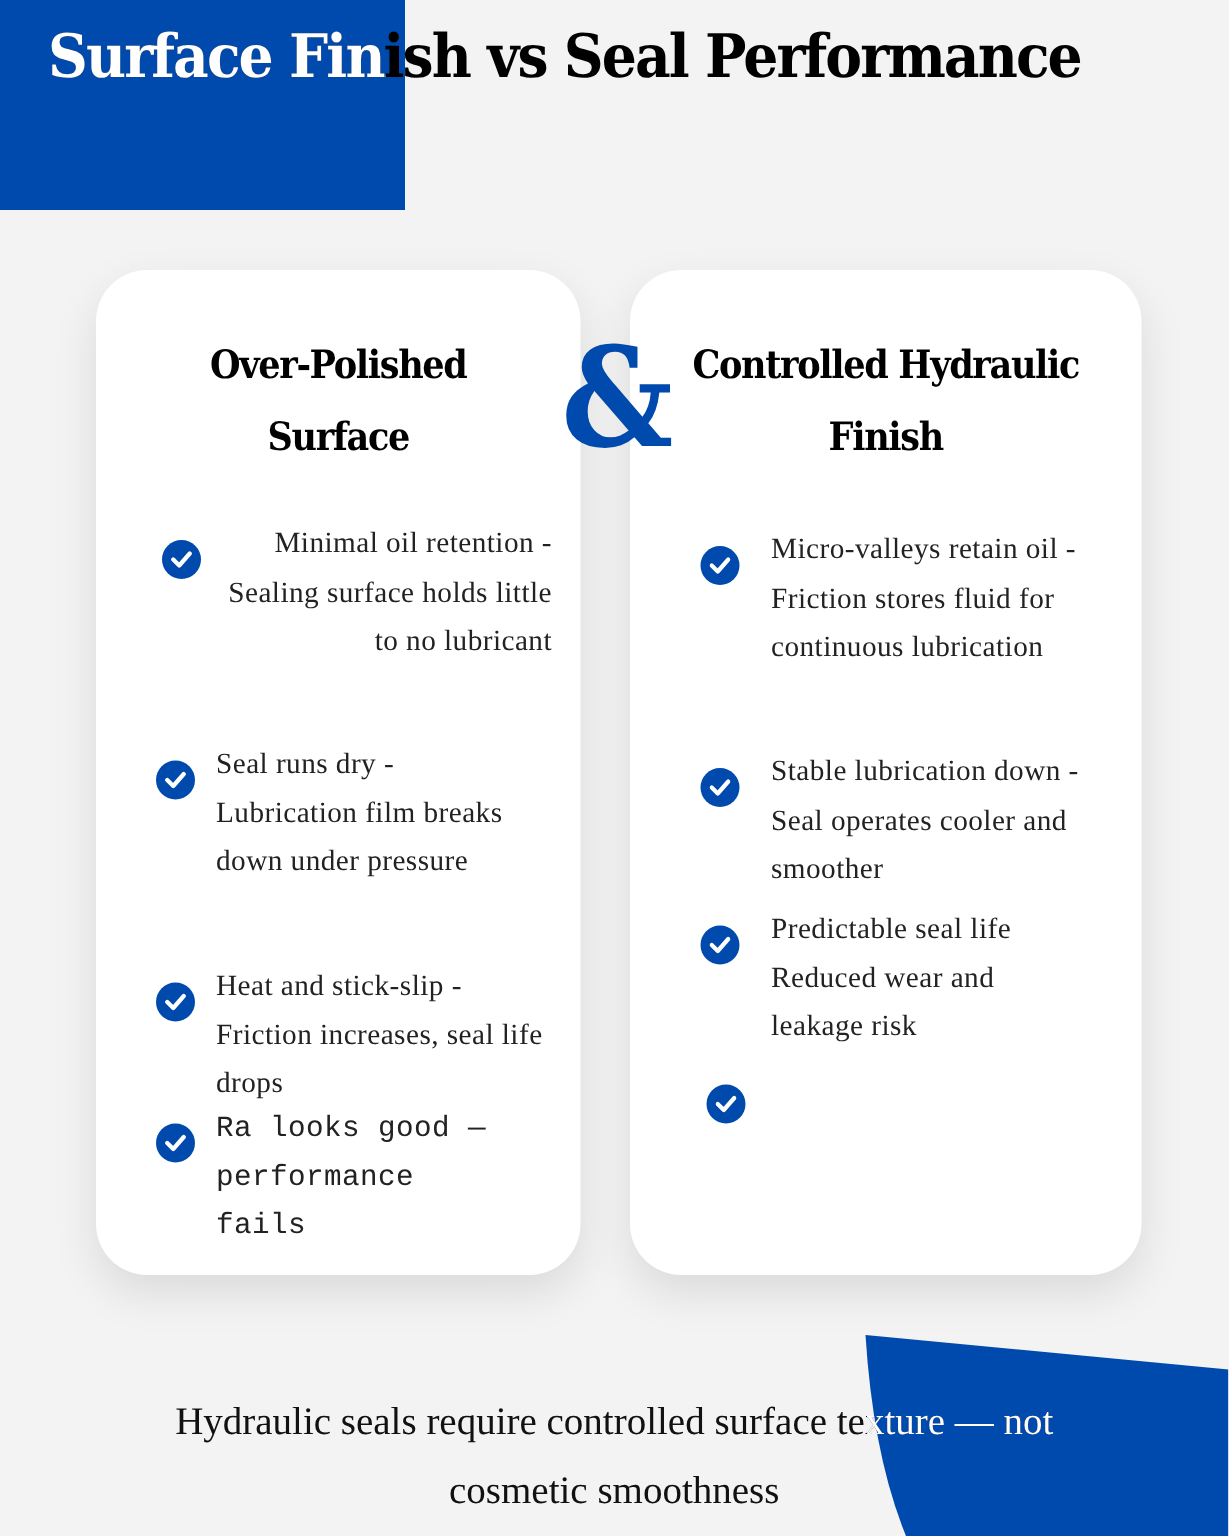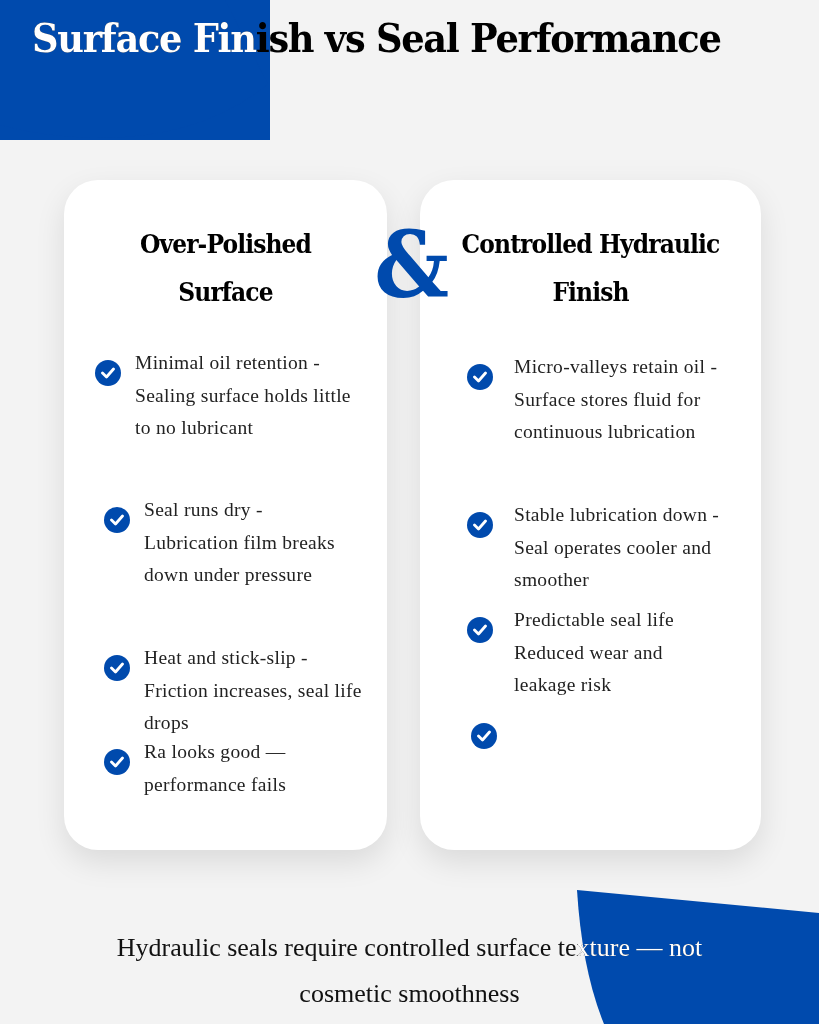--- a/index.html
+++ b/index.html
@@ -48,21 +48,21 @@
 
 <div class="card right">
   <div class="card-title">
     <div>Controlled Hydraulic</div>
     <div>Finish</div>
   </div>
 </div>
 
 <div class="amp">&amp;</div>
 
-<div class="item" style="left:95px;top:360px;width:270px;">
+<div class="item" style="left:108px;top:360px;width:270px;text-align:right;">
   <span class="check">
       <svg width="14" height="12" viewBox="0 0 14 12">
         <path d="M1.5 6 L5.5 10 L12.5 2" stroke="#fff" stroke-width="2.8" fill="none" stroke-linecap="round" stroke-linejoin="round"></path>
       </svg>
     </span>
   <span class="text" style="width:220px;">Minimal oil retention - Sealing surface holds little to no lubricant</span>
 </div>
 <div class="item" style="left:104px;top:507px;width:270px;">
   <span class="check">
       <svg width="14" height="12" viewBox="0 0 14 12">
@@ -78,30 +78,30 @@
       </svg>
     </span>
   <span class="text" style="width:225px;">Heat and stick-slip - Friction increases, seal life drops</span>
 </div>
 <div class="item" style="left:104px;top:749px;width:270px;">
   <span class="check">
       <svg width="14" height="12" viewBox="0 0 14 12">
         <path d="M1.5 6 L5.5 10 L12.5 2" stroke="#fff" stroke-width="2.8" fill="none" stroke-linecap="round" stroke-linejoin="round"></path>
       </svg>
     </span>
-  <span class="text" style="width:200px;">Ra looks good — performance fails</span>
+  <span class="text" style="width:200px;font-family:Liberation Mono, monospace;">Ra looks good — performance fails</span>
 </div>
 
 <div class="item" style="left:467px;top:364px;width:280px;">
   <span class="check">
       <svg width="14" height="12" viewBox="0 0 14 12">
         <path d="M1.5 6 L5.5 10 L12.5 2" stroke="#fff" stroke-width="2.8" fill="none" stroke-linecap="round" stroke-linejoin="round"></path>
       </svg>
     </span>
-  <span class="text" style="width:210px;margin-left:7px;">Micro-valleys retain oil - Surface stores fluid for continuous lubrication</span>
+  <span class="text" style="width:210px;margin-left:7px;">Micro-valleys retain oil - Friction stores fluid for continuous lubrication</span>
 </div>
 <div class="item" style="left:467px;top:512px;width:280px;">
   <span class="check">
       <svg width="14" height="12" viewBox="0 0 14 12">
         <path d="M1.5 6 L5.5 10 L12.5 2" stroke="#fff" stroke-width="2.8" fill="none" stroke-linecap="round" stroke-linejoin="round"></path>
       </svg>
     </span>
   <span class="text" style="width:210px;margin-left:7px;">Stable lubrication down -Seal operates cooler and smoother</span>
 </div>
 <div class="item" style="left:467px;top:617px;width:280px;">

